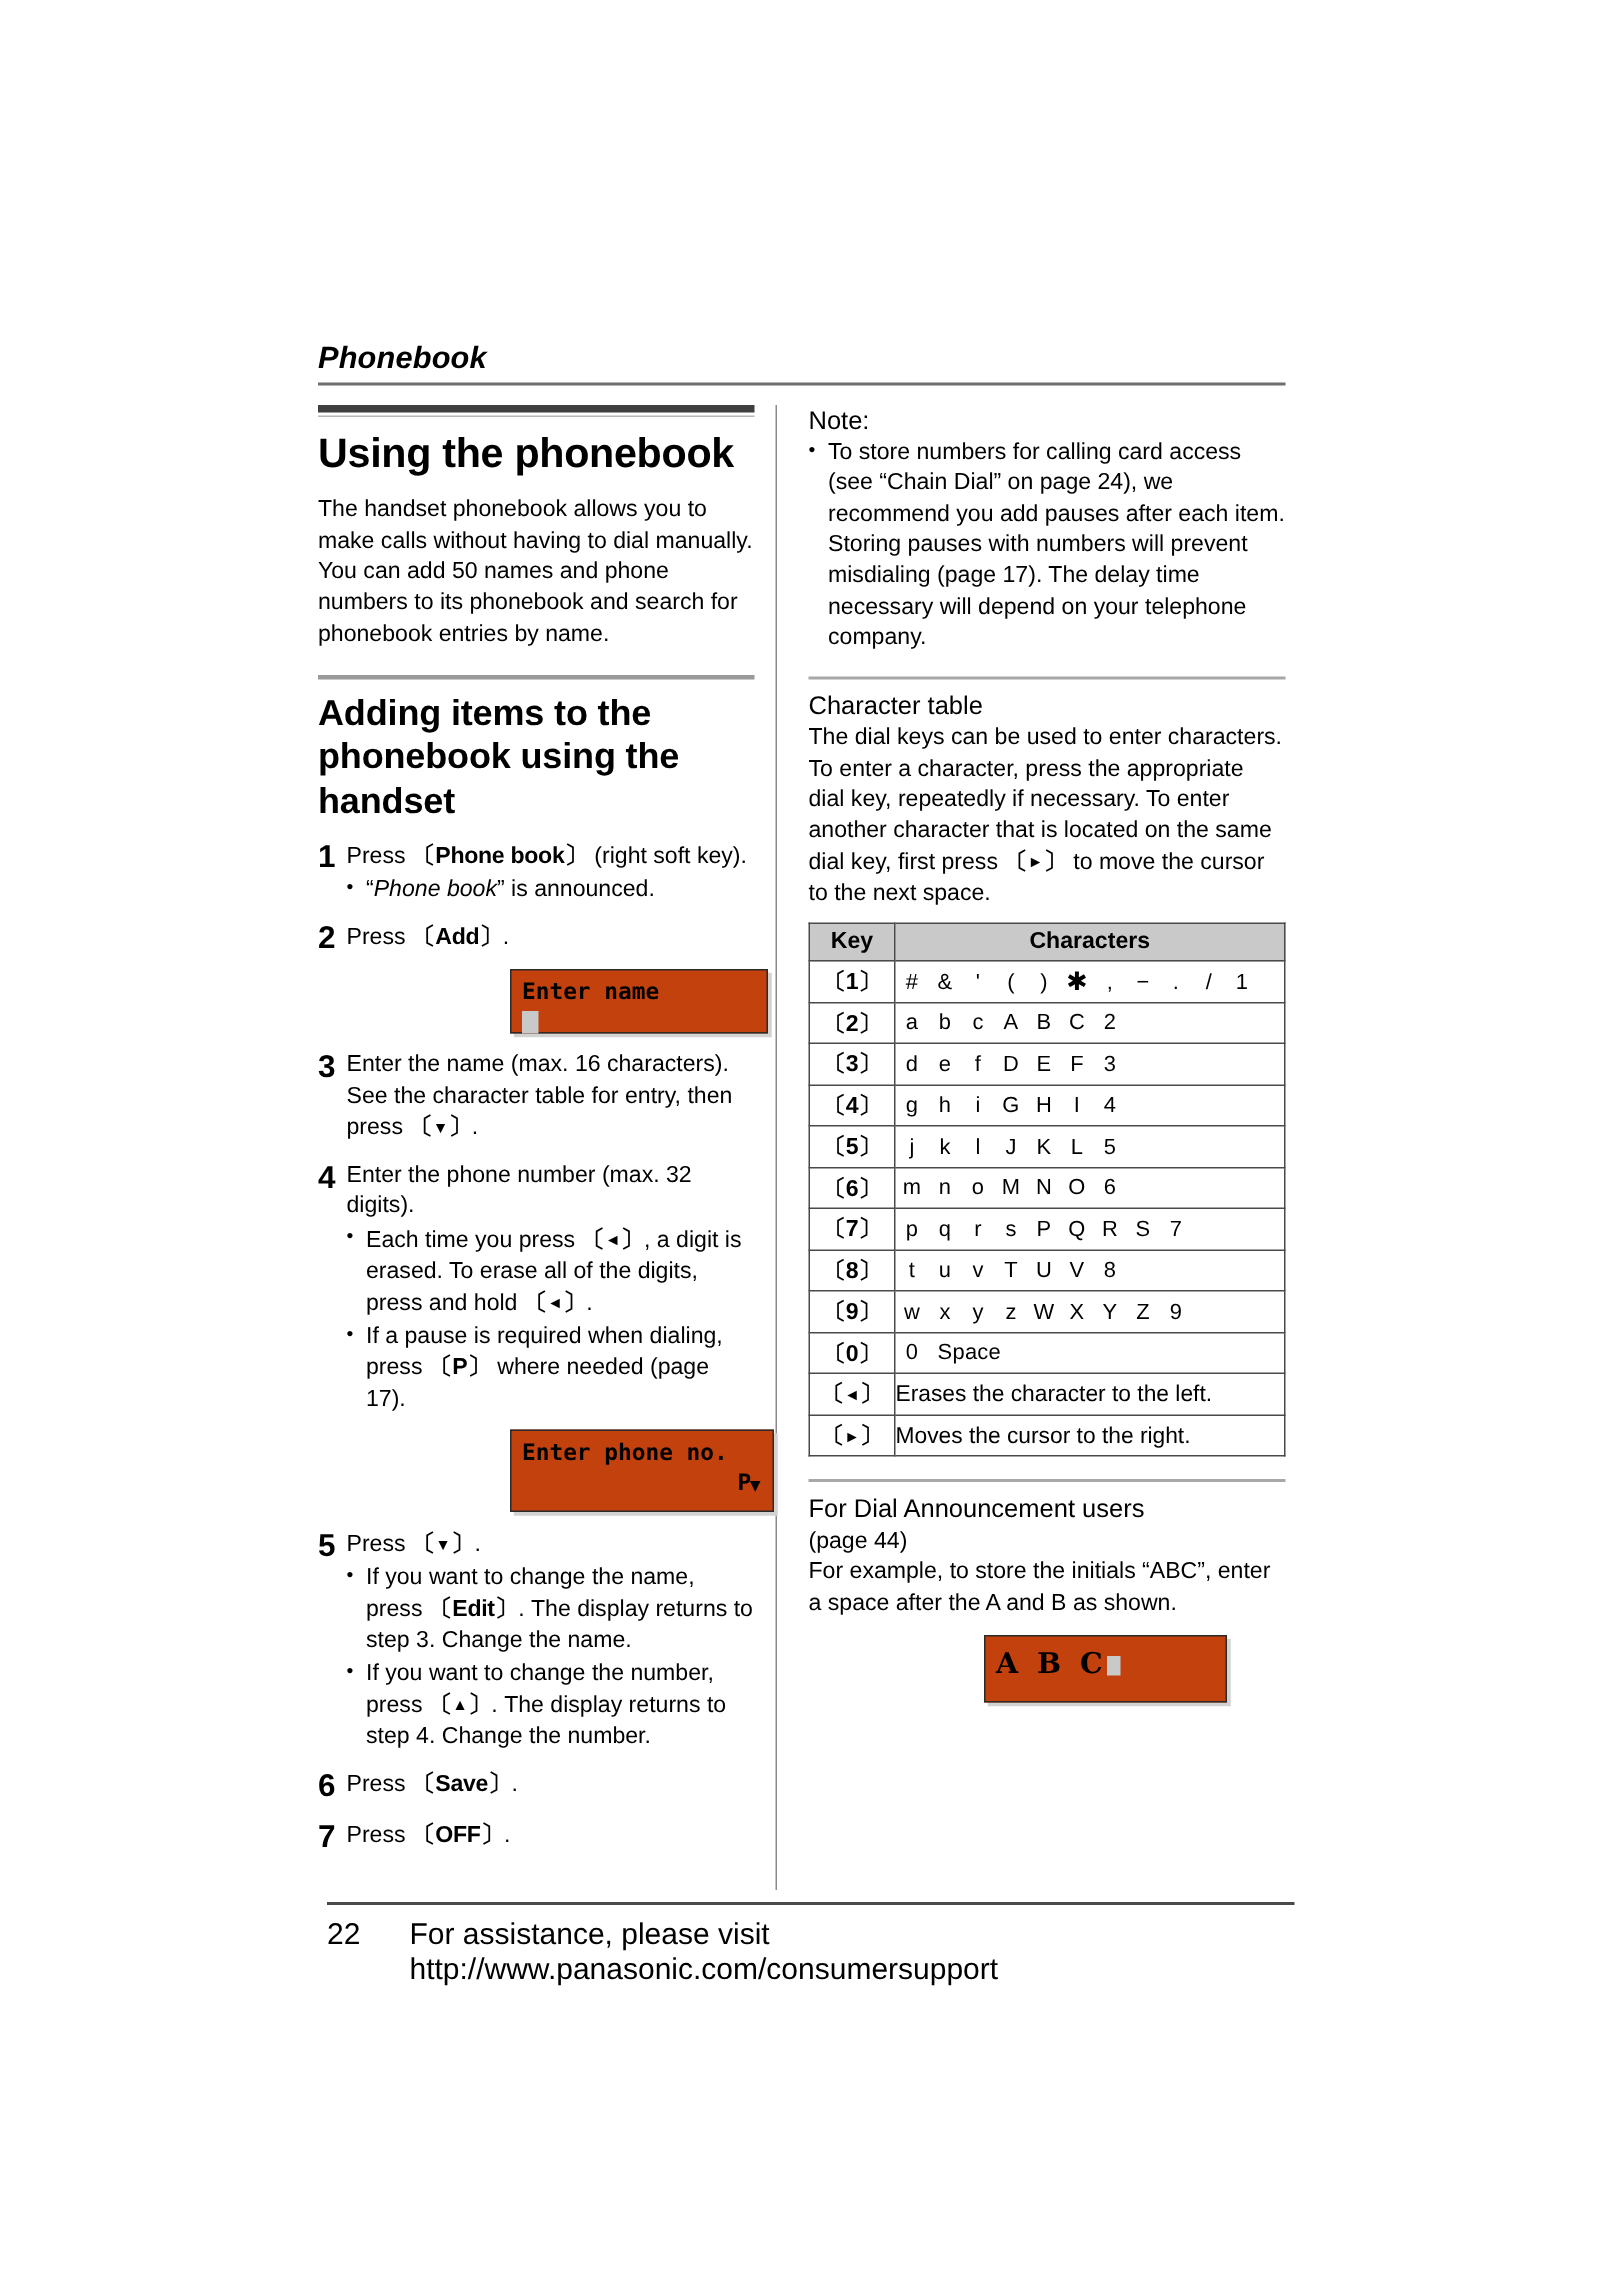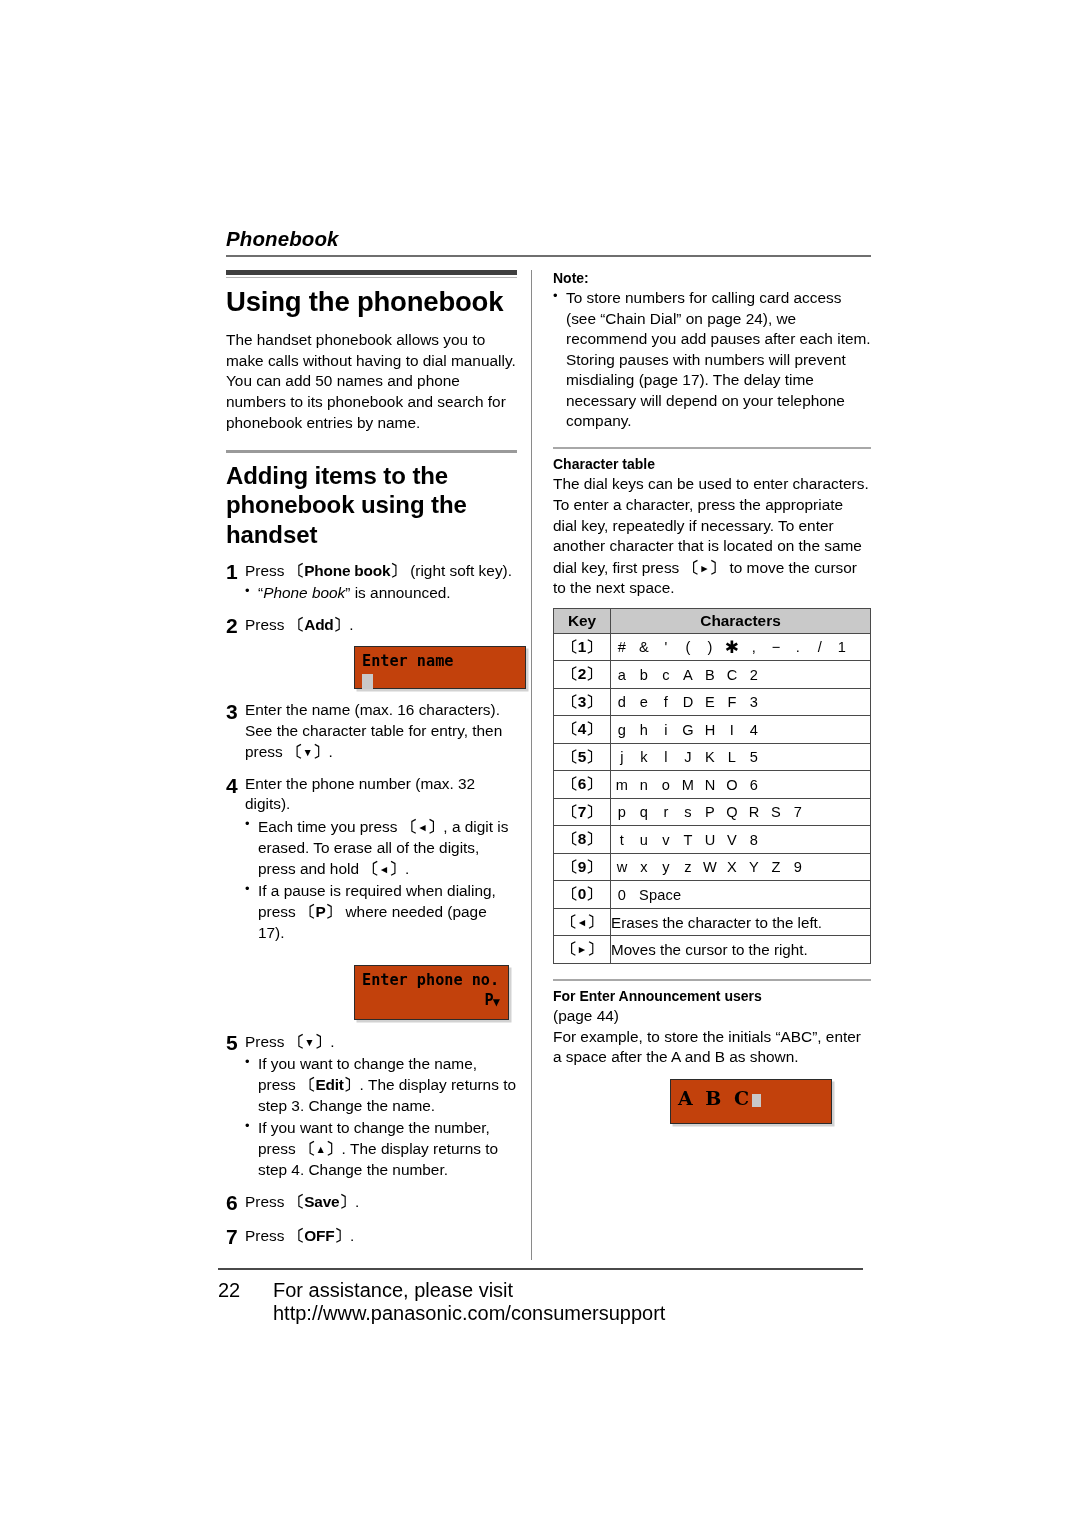--- a/index.html
+++ b/index.html
@@ -12,21 +12,21 @@
     height: 1528px;
     position: relative;
     font-family: "Liberation Sans", sans-serif;
     color: #000000;
     -webkit-font-smoothing: antialiased;
   }
 
   
   .page {
     position: absolute;
-    left: 226px;
+    left: 212px;
     top: 228px;
     width: 645px;
     height: 1080px;
   }
 
   
   .running-head {
     font-size: 20.5px;
     font-weight: bold;
     font-style: italic;
@@ -104,22 +104,22 @@
     line-height: 1.12;
   }
   h2.subtitle {
     font-size: 24px;
     font-weight: bold;
     margin: 0 0 11px 0;
     line-height: 1.22;
     letter-spacing: -0.1px;
   }
   h3.minihead {
-    font-size: 14px;
-    font-weight: bold;
+    font-size: 17px;
+    font-weight: normal;
     margin: 0 0 1px 0;
     line-height: 1.25;
   }
 
   p.body {
     font-size: 15.4px;
     line-height: 1.335;
     margin: 0 0 0 0;
   }
   p.body + p.body { margin-top: 0; }
@@ -196,22 +196,22 @@
     padding: 4px 7px 5px 7px;
     box-sizing: border-box;
     position: relative;
   }
   .lcd-name {
     width: 172px;
     margin: 9px 0 0 128px;
     height: 43px;
   }
   .lcd-phone {
-    width: 155px;
-    margin: 22px 0 0 128px;
+    width: 176px;
+    margin: 10px 0 0 128px;
     height: 55px;
   }
   .lcd-abc {
     width: 162px;
     margin: 11px 0 0 117px;
     height: 45px;
     font-family: "DejaVu Serif", "Liberation Serif", serif;
     font-weight: bold;
     font-size: 19px;
     letter-spacing: 3px;
@@ -476,21 +476,21 @@
               <td class="td-span">Erases the character to the left.</td>
             </tr>
             <tr>
               <td class="td-key">〔<span class="arrow">►</span>〕</td>
               <td class="td-span">Moves the cursor to the right.</td>
             </tr>
           </tbody>
       </table>
 
       <div class="rule-light"></div>
-      <h3 class="minihead">For Enter Announcement users</h3>
+      <h3 class="minihead">For Dial Announcement users</h3>
       <p class="body">(page 44)</p>
       <p class="body">For example, to store the initials “ABC”, enter a space after the A and B as shown.</p>
 
       <div class="lcd lcd-abc">
         <span>A B C</span><span class="cursor-sm"></span>
       </div>
 
     </div>
   </div>
 </div>

